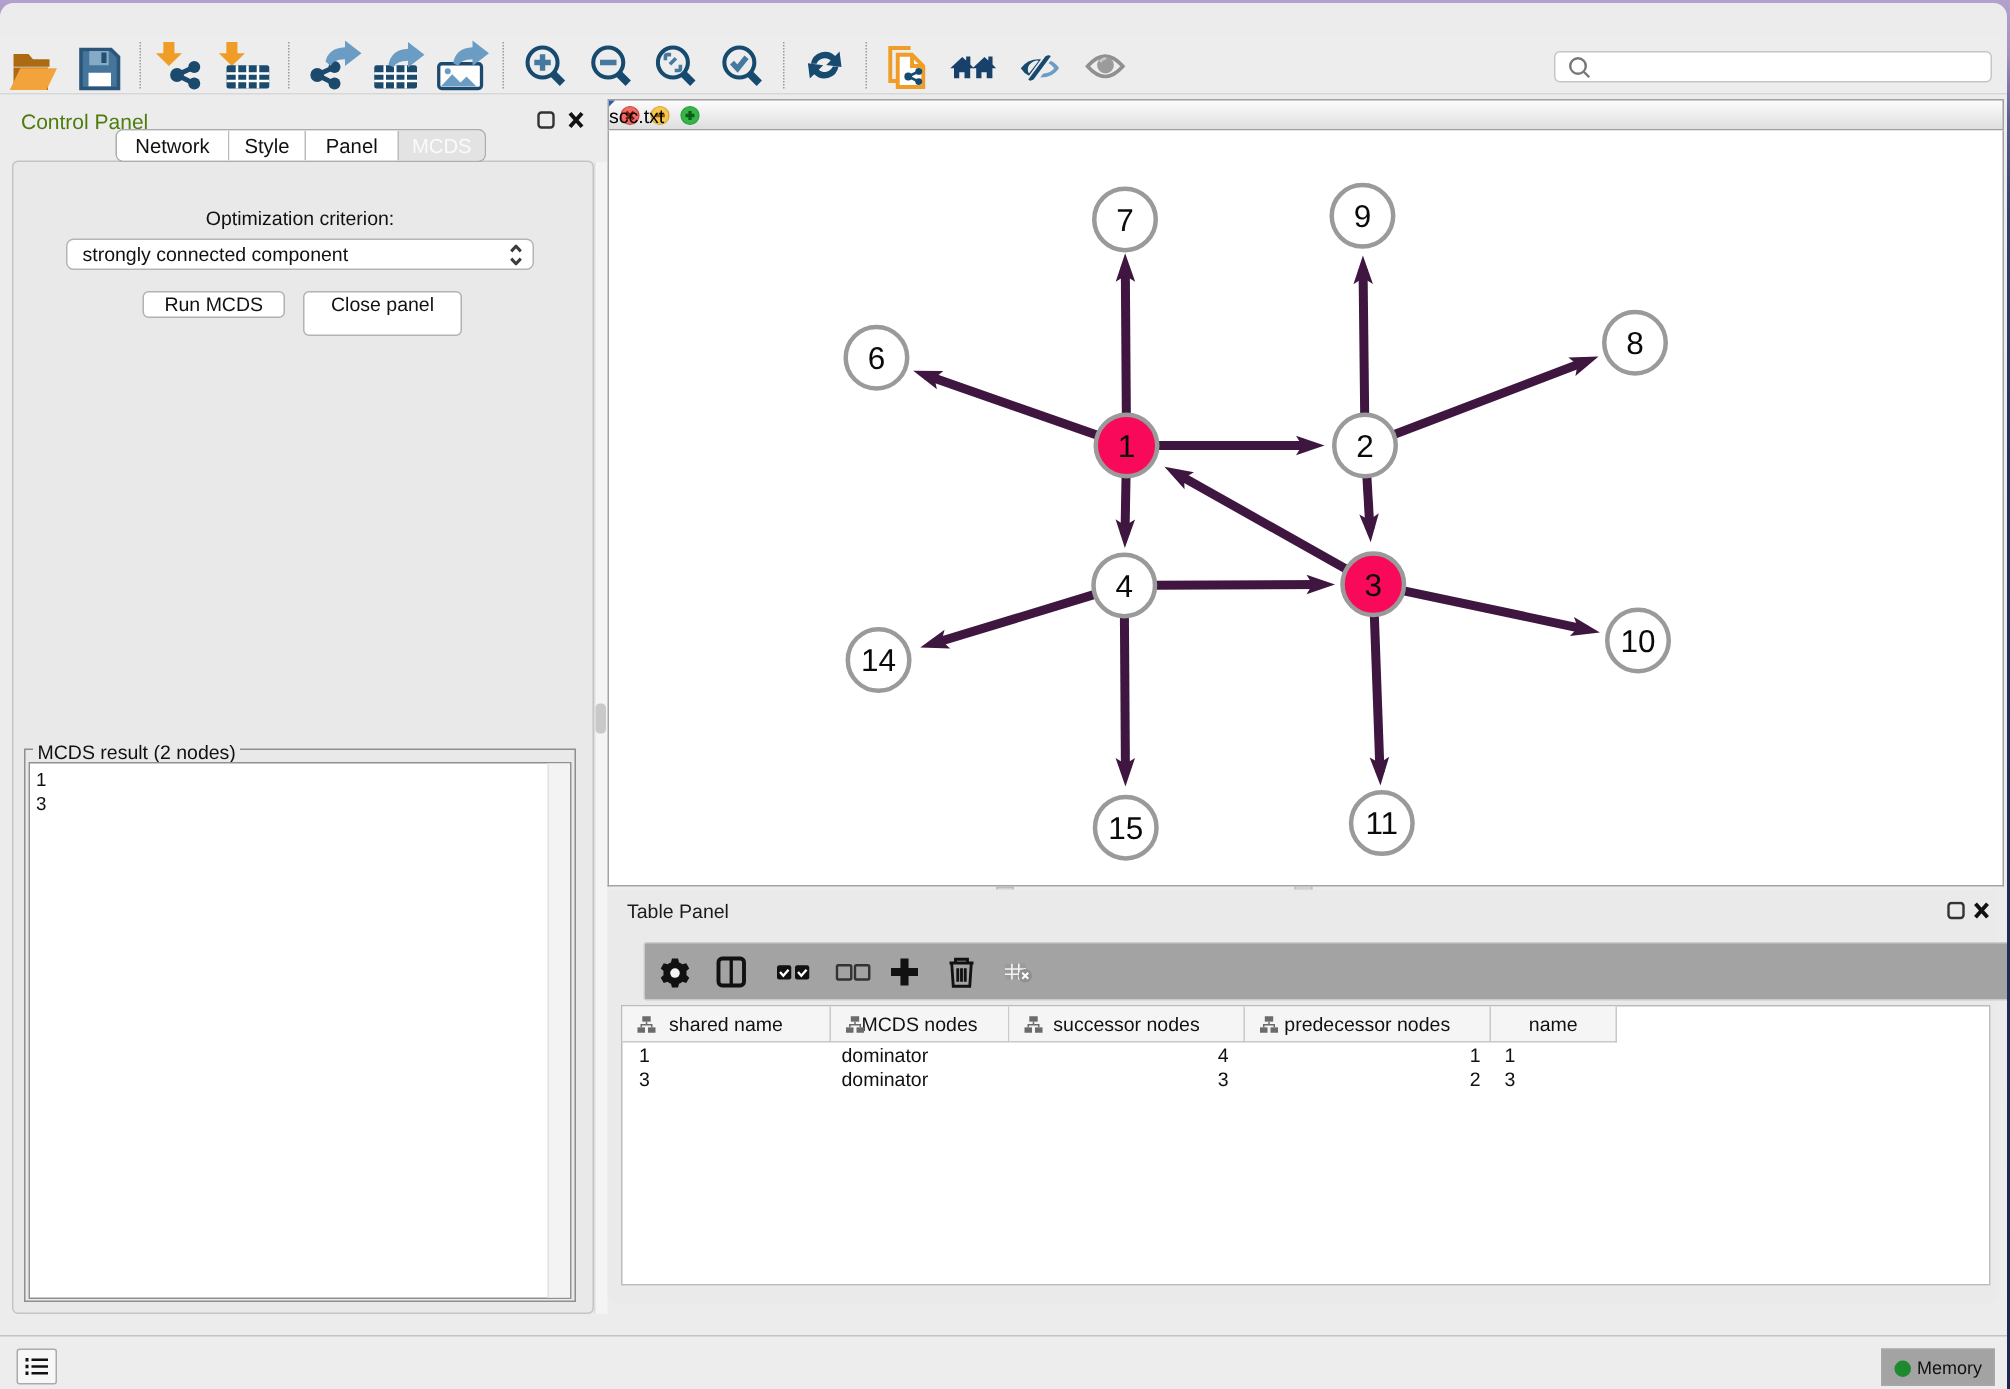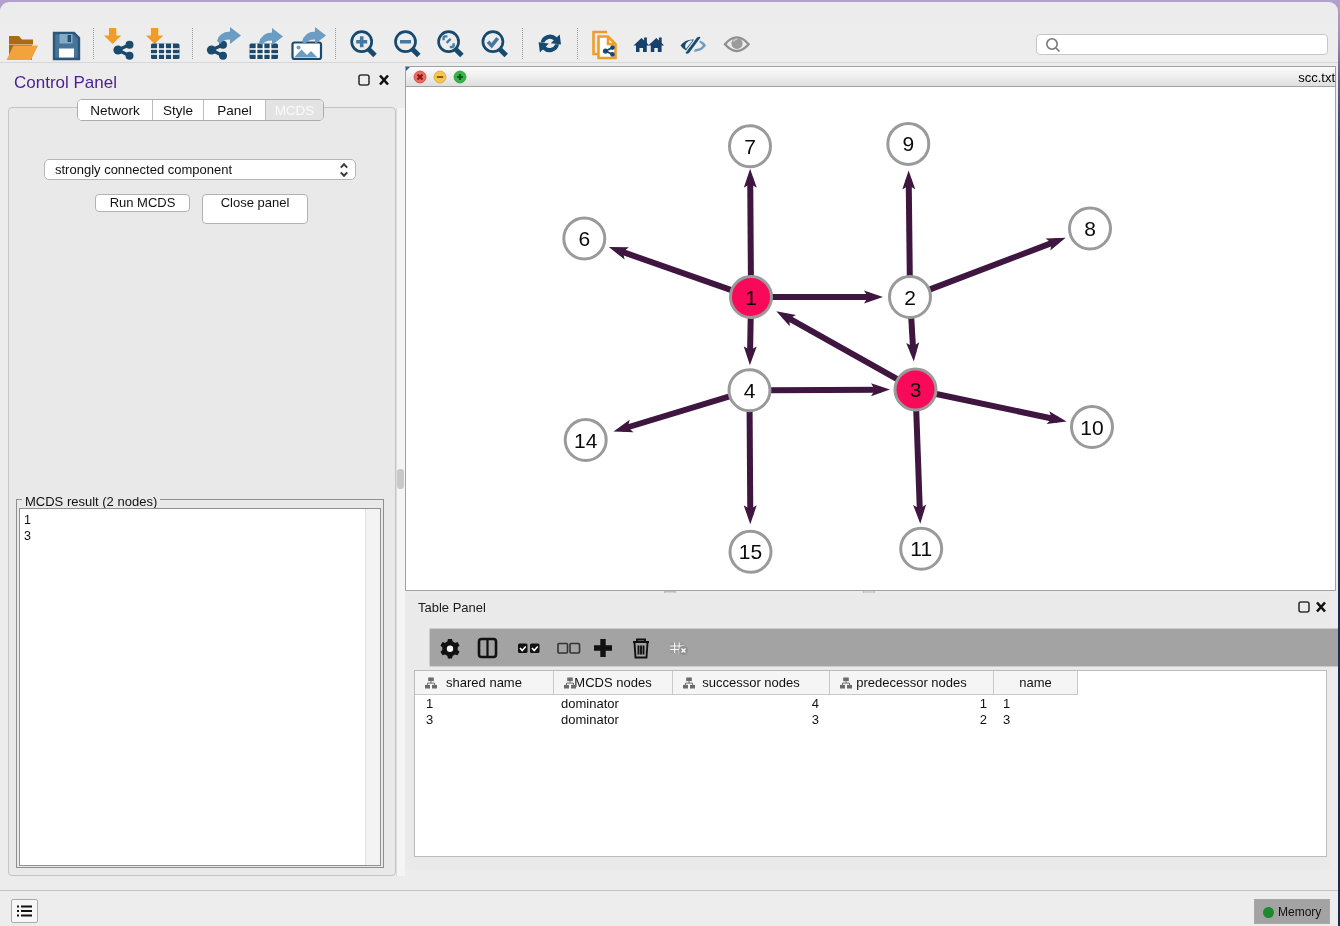--- a/index.html
+++ b/index.html
@@ -9,22 +9,22 @@
 #win { position:absolute; left:0; top:2px; width:1338px; height:924px; background:#ececec; border-radius:9px 9px 0 0; overflow:hidden; }
 
 #titlebar { position:absolute; left:0; top:0; width:100%; height:22px; background:#f6f6f6; border-bottom:1px solid #d1d1d1; }
 .tl { position:absolute; top:6px; width:12px; height:12px; border-radius:50%; background:#d9d9d9; border:1px solid #c3c3c3; }
 #title-text { position:absolute; top:3px; left:0; width:100%; text-align:center; font-size:13px; color:#b4b4b4; }
 
 #toolbar { position:absolute; left:0; top:22px; width:100%; height:39px; background:#eeedee; border-bottom:1px solid #d7d7d7; }
 .sep { position:absolute; top:4px; height:31px; width:0; border-left:1px dotted #9a9a9a; }
 #search { position:absolute; left:1036px; top:10px; width:292px; height:21px; background:#fff; border:1px solid #c6c6c6; border-radius:4px; }
 
-#cp-title { position:absolute; left:14px; top:71px; font-size:17px; color:#4c1d95; }
-#tab-strip { position:absolute; left:77px; top:97px; height:22px; display:flex; border:1px solid #acacac; border-radius:5px; overflow:hidden; background:#fff; }
+#cp-title { position:absolute; left:14px; top:71px; font-size:14px; color:#4d7c0f; }
+#tab-strip { position:absolute; left:77px; top:84px; height:22px; display:flex; border:1px solid #acacac; border-radius:5px; overflow:hidden; background:#fff; }
 .tab { height:100%; font-size:13.5px; color:#111; display:flex; align-items:center; justify-content:center; background:#fff; border-right:1px solid #bcbcbc; }
 .tab:last-child { border-right:none; }
 #tabc { position:absolute; left:8px; top:105px; width:388px; height:769px; background:#e9e9e9; border:1px solid #c4c4c4; border-radius:4px; }
 
 #net { position:absolute; left:405px; top:85px; width:931px; height:504px; background:#fff; border:1px solid #a2a2a2; border-top:none; }
 #net-title { position:absolute; left:405px; top:64px; width:931px; height:21px; background:linear-gradient(180deg,#fcfcfc,#ebebeb 60%,#dedede); border:1px solid #a2a2a2; }
 
 #tp { position:absolute; left:405px; top:591px; width:926px; height:277px; background:#eaeaea; border-radius:0 0 8px 8px; }
 #tp-toolbar { position:absolute; left:24px; top:35px; width:913px; height:39px; background:#a3a3a3; border:1px solid #cccccc; border-radius:2px; }
 #tbl { position:absolute; left:9px; top:77px; width:913px; height:187px; background:#fff; border:1px solid #bbbbbb; }
@@ -176,20 +176,21 @@
     <rect x="1" y="1" width="10" height="10" rx="2" fill="none" stroke="#333" stroke-width="1.6"></rect>
     <path d="M22 1.5 L30 10.5 M30 1.5 L22 10.5" stroke="#111" stroke-width="2.6"></path>
   </svg>
   <div id="tabc"></div>
   <div id="tab-strip">
     <div class="tab" style="width:75px;">Network</div>
     <div class="tab" style="width:51px;">Style</div>
     <div class="tab" style="width:62px;">Panel</div>
     <div class="tab" style="width:57px;background:#e3e3e3;color:#fafafa;">MCDS</div>
   </div>
+  <div class="abs" style="left:0;top:136px;width:400px;text-align:center;font-size:13px;color:#111;">Optimization criterion:</div>
   <div class="abs" id="combo" style="left:44px;top:157px;width:312px;height:21px;background:#fff;border:1px solid #b5b5b5;border-radius:5px;">
     <span style="position:absolute;left:10px;top:2px;font-size:13px;color:#111;">strongly connected component</span>
     <svg style="position:absolute;right:6px;top:3px;" width="10" height="14" viewBox="0 0 10 14">
       <path d="M1.8 4.6 L5 1.2 L8.2 4.6" fill="none" stroke="#3c3c3c" stroke-width="2"></path>
       <path d="M1.8 9.4 L5 12.8 L8.2 9.4" fill="none" stroke="#3c3c3c" stroke-width="2"></path>
     </svg>
   </div>
   <div class="abs" style="left:95px;top:192px;width:95px;height:18px;background:#fff;border:1px solid #b2b2b2;border-radius:4px;text-align:center;font-size:13px;line-height:16px;color:#111;">Run MCDS</div>
   <div class="abs" style="left:202px;top:192px;width:106px;height:30px;background:#fff;border:1px solid #b2b2b2;border-radius:4px;text-align:center;font-size:13px;line-height:16px;color:#111;">Close panel</div>
 
@@ -207,21 +208,21 @@
 
   <div id="net-title">
     <svg style="position:absolute;left:7px;top:3px;" width="60" height="14" viewBox="0 0 60 14">
       <circle cx="7" cy="7" r="6" fill="#ee6a62" stroke="#c44" stroke-width="0.8"></circle>
       <path d="M4.5 4.5 l5 5 M9.5 4.5 l-5 5" stroke="#7c1d13" stroke-width="2"></path>
       <circle cx="27" cy="7" r="6" fill="#f7c64f" stroke="#d9a433" stroke-width="0.8"></circle>
       <path d="M23.8 7 h6.4" stroke="#8e5b11" stroke-width="2.2"></path>
       <circle cx="47" cy="7" r="6" fill="#35b547" stroke="#2a9e3a" stroke-width="0.8"></circle>
       <path d="M44 7 h6 M47 4 v6" stroke="#0e5c1a" stroke-width="2.2"></path>
     </svg>
-    <div style="position:absolute;top:3px;left:0;width:100%;text-align:right;font-size:13px;color:#000;">scc.txt</div>
+    <div style="position:absolute;top:3px;left:0;width:100%;text-align:left;font-size:13px;color:#000;">scc.txt</div>
     <div style="position:absolute;left:0;top:0;width:0;height:0;border-left:4px solid #2f5fa8;border-bottom:4px solid transparent;"></div>
   </div>
   <div id="net"></div>
   <svg id="graph" style="position:absolute;left:405px;top:85px;" width="931" height="504" viewBox="405 87 931 504">
     <g stroke="#3e1640" stroke-width="6" fill="none">
       <path d="M750.9 277.0 L750.2 177.8"></path>
       <path d="M732.1 290.4 L617.3 250.1"></path>
       <path d="M771.0 297.0 L874.0 297.0"></path>
       <path d="M750.7 317.0 L750.0 356.3"></path>
       <path d="M909.8 277.0 L908.7 179.4"></path>

